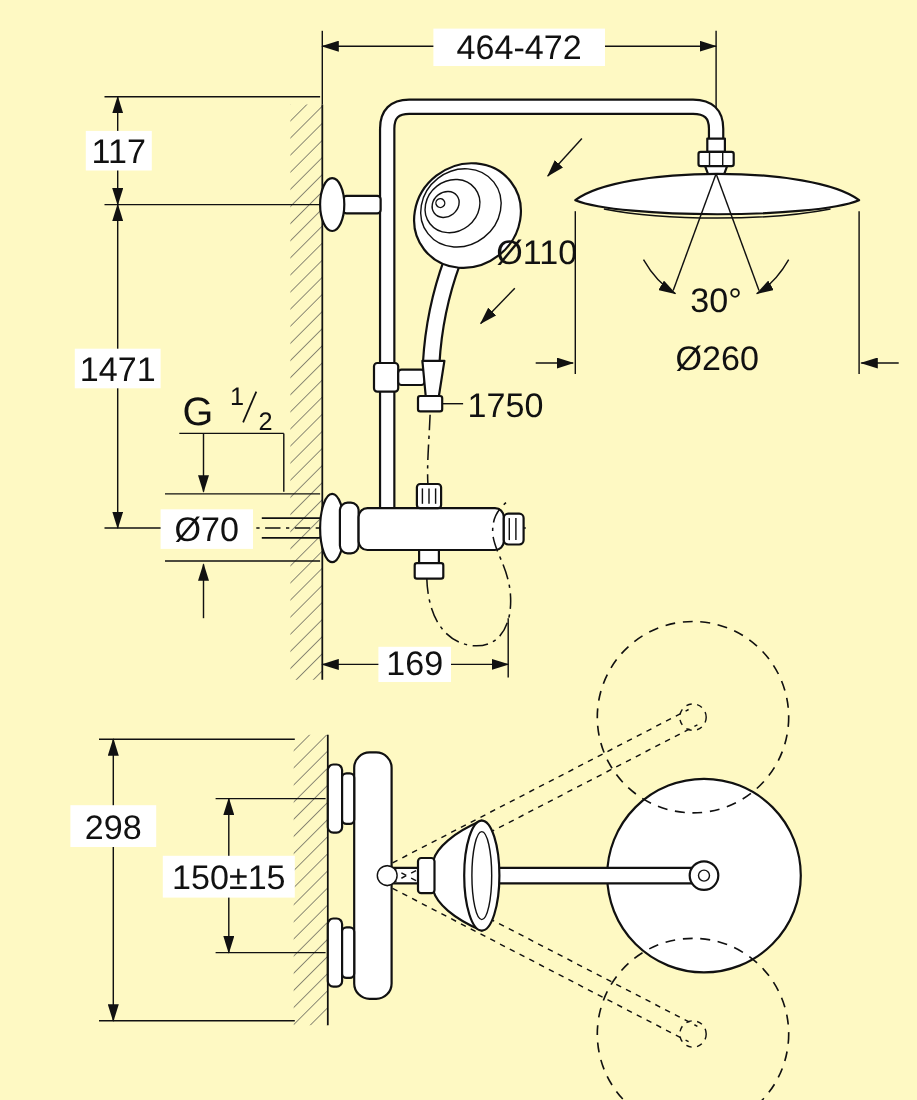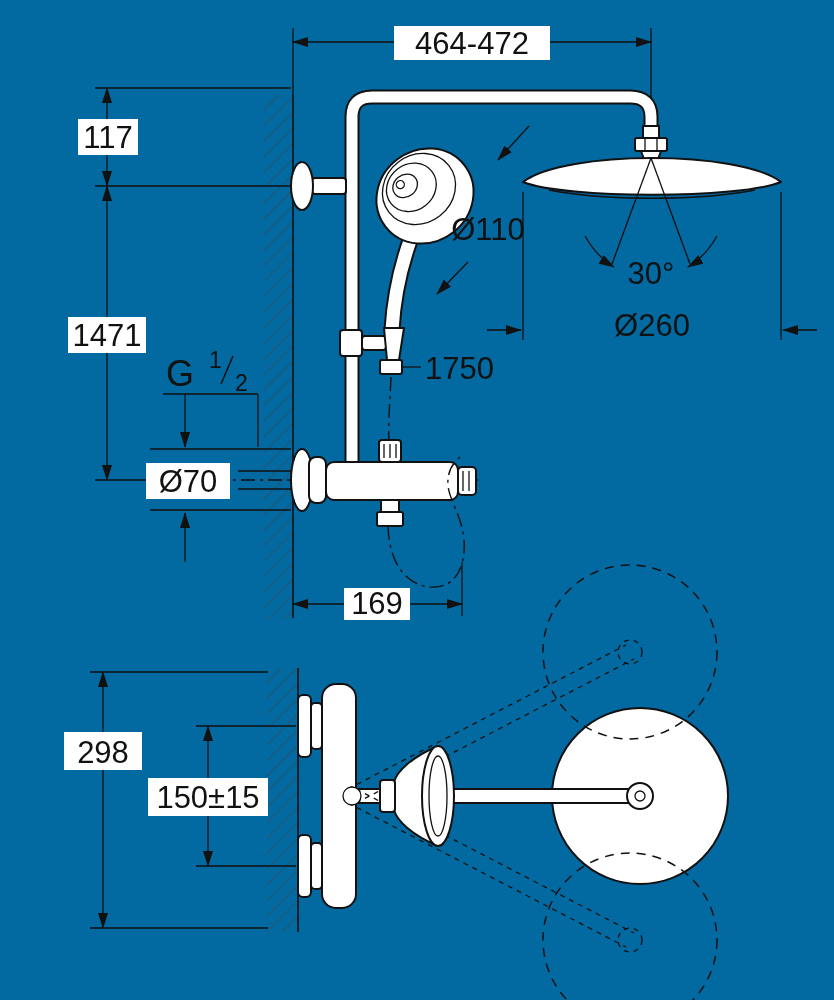--- a/index.html
+++ b/index.html
@@ -1,16 +1,16 @@
 <!DOCTYPE html>
 <html><head>
 <meta charset="utf-8">
 <style>
   html,body{margin:0;padding:0;background:#ffffff;}
-  .page{width:834px;height:1000px;position:relative;background:#0369a1;overflow:hidden;}
+  .page{width:834px;height:1000px;position:relative;background:#fef9c3;overflow:hidden;}
   svg{display:block;}
   text{font-family:"Liberation Sans","DejaVu Sans",sans-serif;font-size:31px;fill:#111;}
   .t23{font-size:23px;}
   .t36{font-size:36px;}
   .mid{text-anchor:middle;}
   .ln16{stroke:#111;stroke-width:1.6;fill:none;}
   .dim{stroke:#111;stroke-width:1.3;fill:none;}
   .fillw{fill:#fff;stroke:#111;stroke-width:2;stroke-linejoin:round;}
   .fillw1{fill:#fff;stroke:#111;stroke-width:1.3;}
   .chain{stroke:#111;stroke-width:1.4;fill:none;stroke-dasharray:14 5 3 5;}

